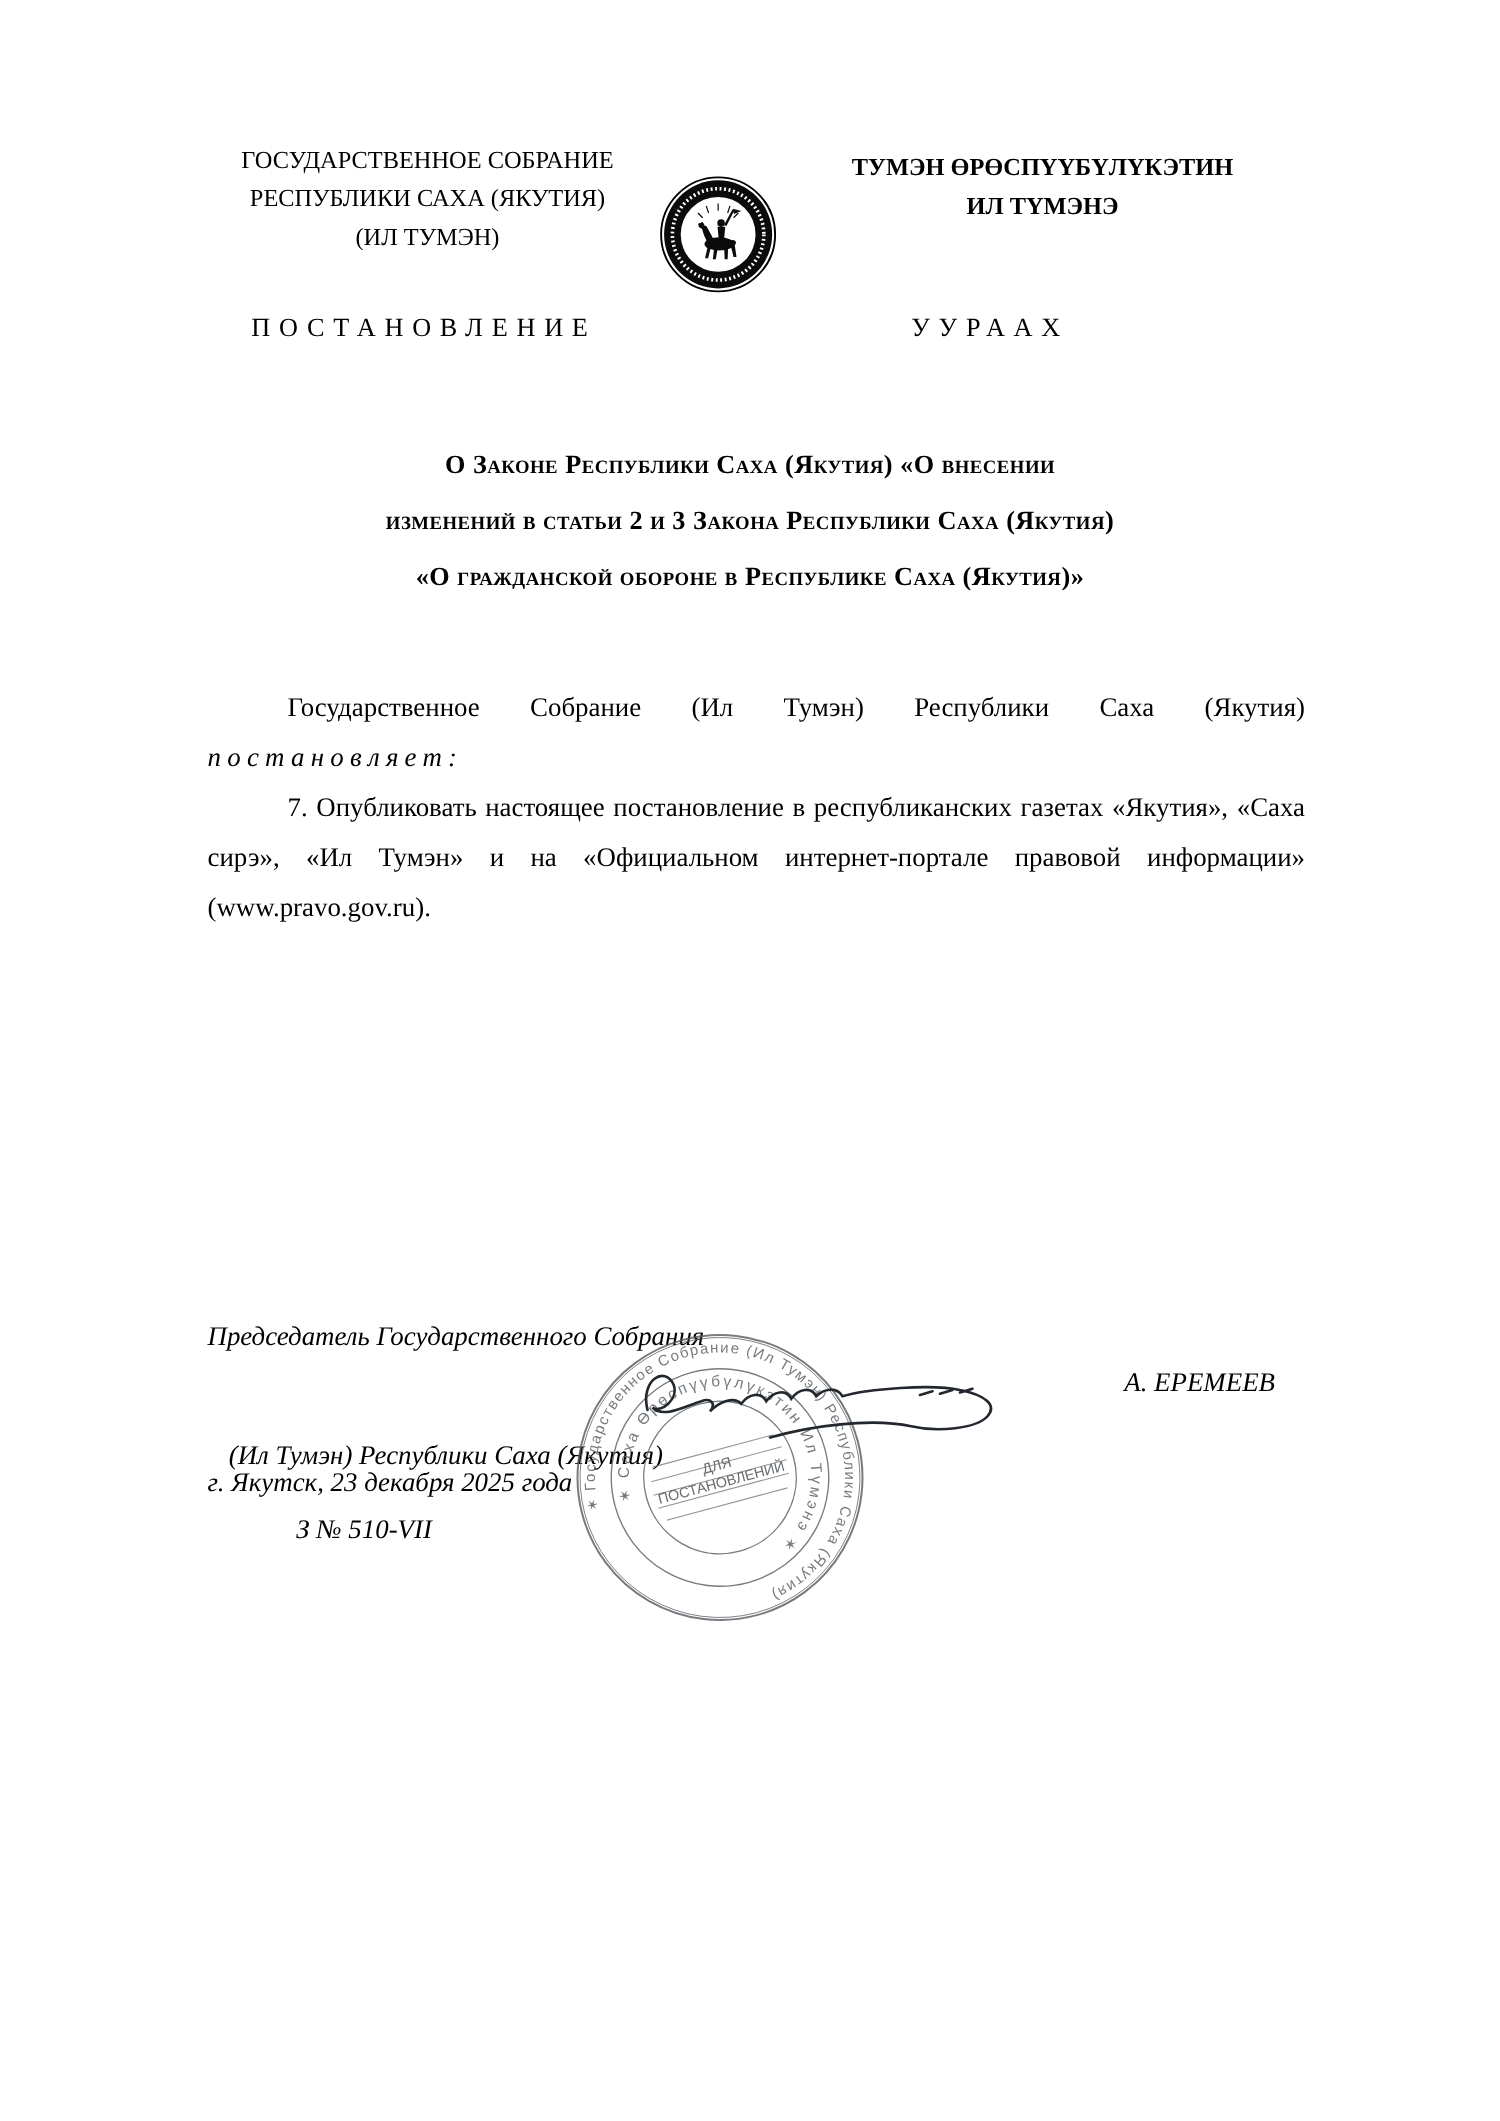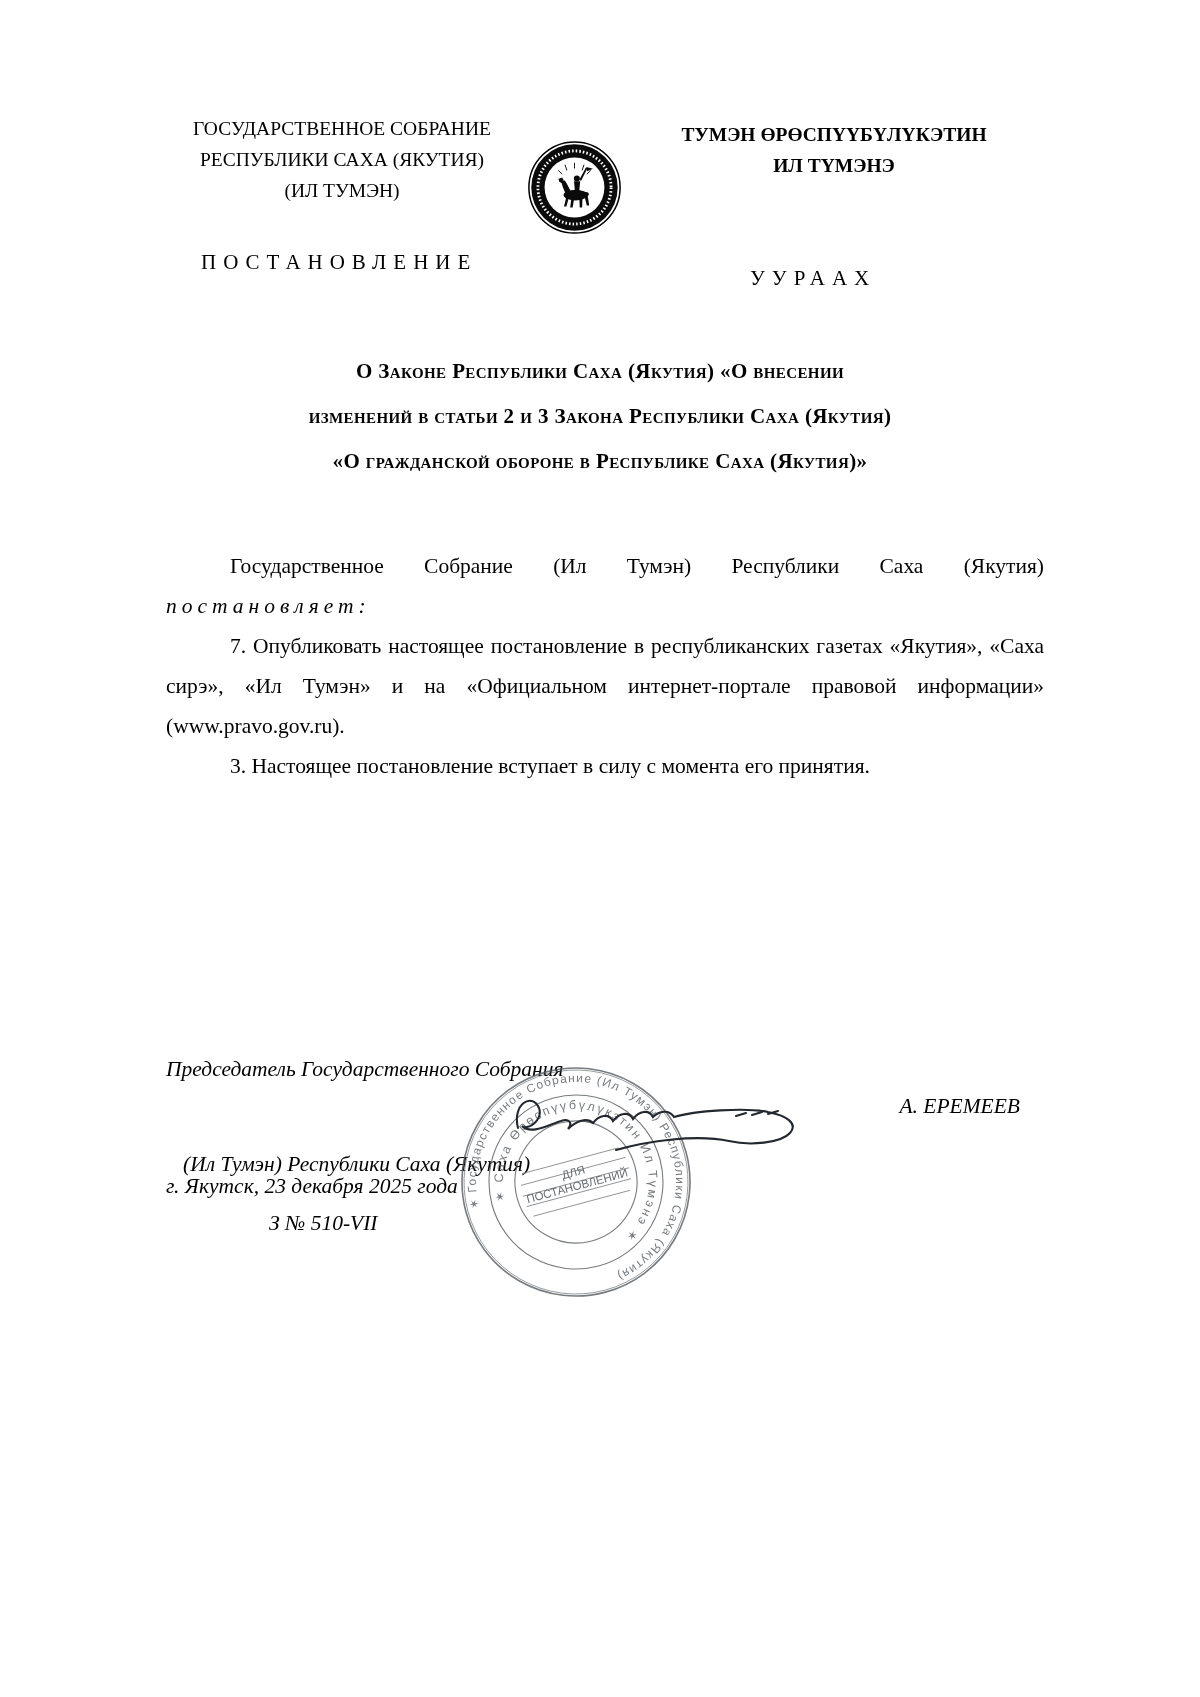--- a/index.html
+++ b/index.html
@@ -13,21 +13,21 @@
   
   .org-block { text-align:center; font-size:19.5px; line-height:31px; }
   .org-left  { left:166px; top:113px; width:352px; }
   .org-right { left:674px; top:119px; width:320px; font-weight:bold; }
 
   .emblem-wrap { left:527px; top:140px; width:95px; height:95px; }
   .emblem-wrap svg { width:100%; height:100%; display:block; }
 
   .doc-type { font-size:21px; letter-spacing:7px; white-space:nowrap; }
   .doc-type-ru    { left:201px; top:250px; }
-  .doc-type-sakha { left:750px; top:250px;margin-top:16px; }
+  .doc-type-sakha { left:729px; top:250px; }
 
   
   .doc-title {
     left:150px; top:349px; width:900px; text-align:center;
     font-weight:bold; font-variant:small-caps; font-size:21px;
     line-height:45px; letter-spacing:0.4px;
   }
 
   
   .body-text {
@@ -37,21 +37,21 @@
   .intro-line1 { text-indent:64px; text-align:justify; text-align-last:justify; }
   .intro-line2 { font-style:italic; letter-spacing:5px; }
   .para { text-indent:64px; }
 
   
   .sig { font-style:italic; font-size:21.5px; white-space:nowrap; }
   .sig-pos1   { left:166px; top:1057px; }
   .sig-pos2   { left:183px; top:1152px;text-align:right; }
   .sig-name   { left:858px; top:1094px; width:162px; text-align:right; }
   .sig-place  { left:166px; top:1174px; }
-  .sig-number { left:237px; top:1211px;margin-left:32px; }
+  .sig-number { left:237px; top:1211px; }
 
   .signature-wrap { left:498px; top:1072px; width:322px; height:88px; }
   .signature-wrap svg { width:100%; height:100%; display:block; }
 
   .stamp-wrap { left:456px; top:1062px; width:240px; height:240px; opacity:0.82; }
   .stamp-wrap svg { width:100%; height:100%; display:block; }
   .stamp-wrap text { font-family:"Liberation Sans", sans-serif; }
 </style>
 </head>
 <body>
@@ -106,21 +106,20 @@
 <div class="abs doc-title">
   <div>О Законе Республики Саха (Якутия) «О внесении</div>
   <div>изменений в статьи 2 и 3 Закона Республики Саха (Якутия)</div>
   <div>«О гражданской обороне в Республике Саха (Якутия)»</div>
 </div>
 
 <div class="abs body-text">
   <div class="intro-line1">Государственное Собрание (Ил Тумэн) Республики Саха (Якутия)</div>
   <div class="intro-line2">постановляет:</div>
   <div class="para">7. Опубликовать настоящее постановление в республиканских газетах «Якутия», «Саха сирэ», «Ил Тумэн» и на «Официальном интернет-портале правовой информации» (www.pravo.gov.ru).</div>
-  <div class="para">3. Настоящее постановление вступает в силу с момента его принятия.</div>
 </div>
 
 <div class="abs sig sig-pos1">Председатель Государственного Собрания</div>
 <div class="abs sig sig-pos2">(Ил Тумэн) Республики Саха (Якутия)</div>
 <div class="abs sig sig-name">А. ЕРЕМЕЕВ</div>
 <div class="abs sig sig-place">г. Якутск, 23 декабря 2025 года</div>
 <div class="abs sig sig-number">З № 510-VII</div>
 
 <div class="abs stamp-wrap">
   <svg viewBox="0 0 240 240" aria-hidden="true">

